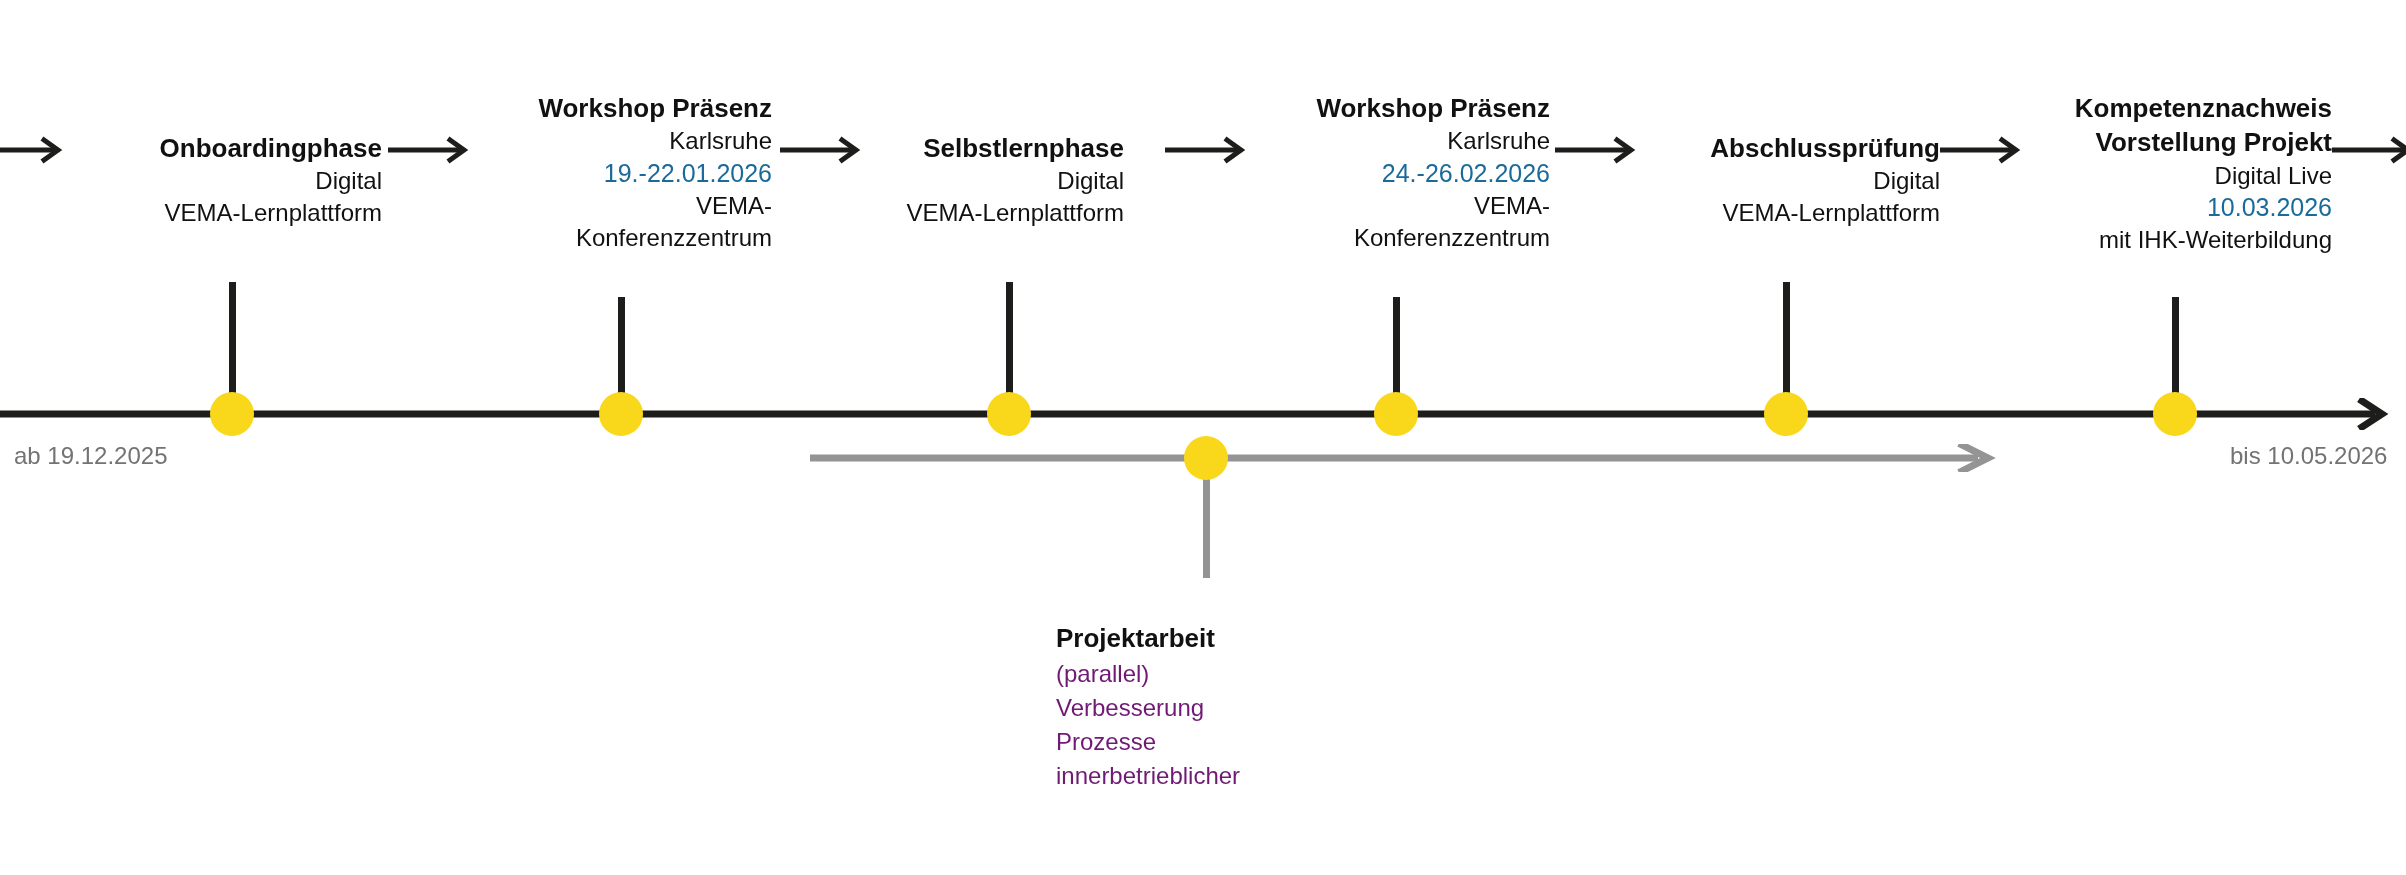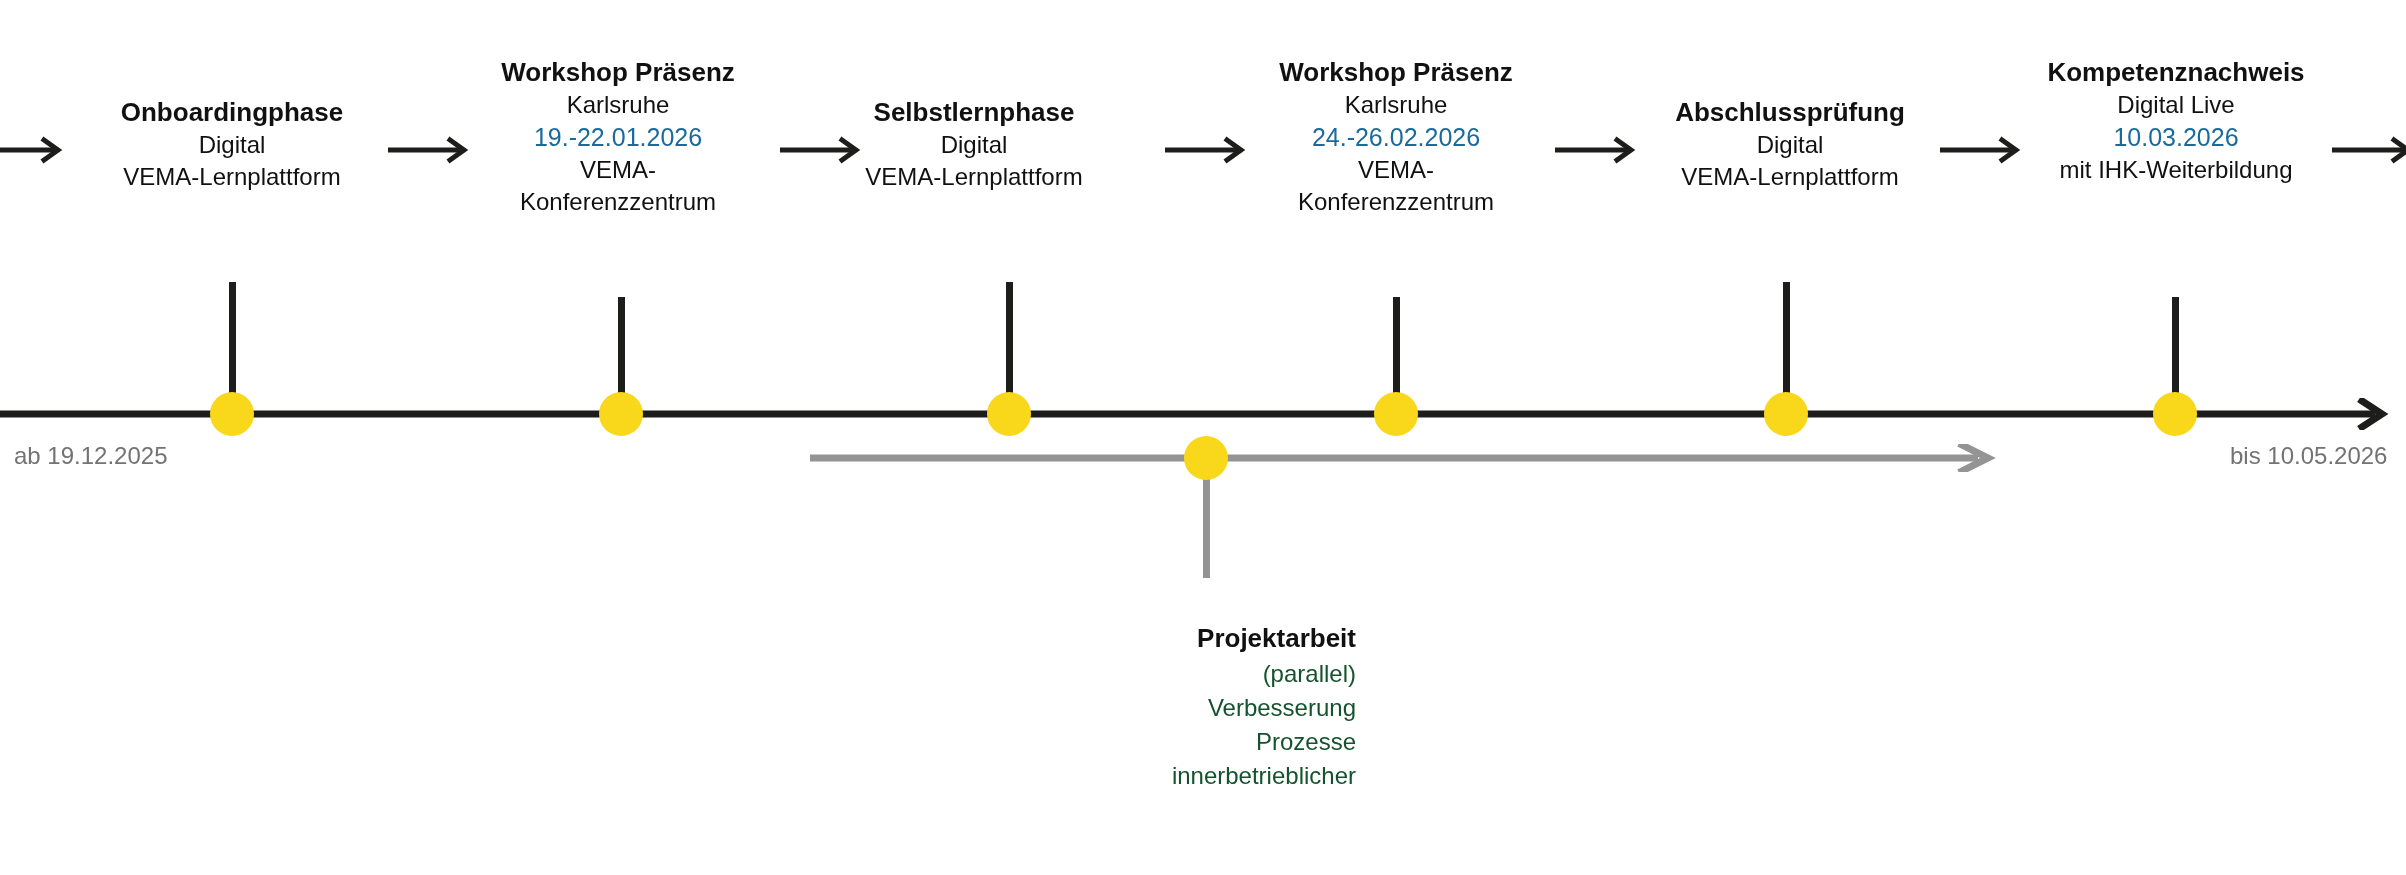--- a/index.html
+++ b/index.html
@@ -16,22 +16,23 @@
     position: relative;
     width: 2406px;
     height: 875px;
     background: #ffffff;
     overflow: hidden;
   }
 
   
   .phase {
     position: absolute;
-    text-align: center;
+    text-align: right;
     line-height: 1.32;
+    margin-top: 36px;
   }
   .phase-title {
     font-weight: bold;
     font-size: 26px;
     color: #111111;
     white-space: nowrap;
   }
   .phase-line {
     font-size: 24px;
     color: #111111;
@@ -92,31 +93,31 @@
     position: absolute;
     left: 810px;
     top: 444px;
     width: 1200px;
     height: 28px;
   }
   .paraxis svg { display: block; }
 
   .parallel-block {
     position: absolute;
-    text-align: right;
+    text-align: left;
     line-height: 1.42;
   }
   .parallel-title {
     font-weight: bold;
     font-size: 26px;
     color: #111111;
   }
   .parallel-line {
     font-size: 24px;
-    color: #14532d;
+    color: #701a75;
   }
 </style>
 </head>
 <body>
 
 <div id="stage">
 
   <div class="conn" style="left:-8px; top:138px;">
     <svg width="76" height="24" viewBox="0 0 76 24" aria-hidden="true">
       <line x1="0" y1="12" x2="62" y2="12" stroke="#1d1d1b" stroke-width="5"></line>
@@ -195,20 +196,21 @@
   </div>
 
   <div class="phase" style="left:1640px; top:95px; width:300px;">
     <div class="phase-title">Abschlussprüfung</div>
     <div class="phase-line">Digital</div>
     <div class="phase-line">VEMA-Lernplattform</div>
   </div>
 
   <div class="phase" style="left:2020px; top:55px; width:312px;">
     <div class="phase-title">Kompetenznachweis</div>
+    <div class="phase-title">Vorstellung Projekt</div>
     <div class="phase-line">Digital Live</div>
     <div class="phase-date">10.03.2026</div>
     <div class="phase-line">mit IHK-Weiterbildung</div>
   </div>
 
   <div class="axis">
     <svg width="2406" height="32" viewBox="0 0 2406 32" aria-hidden="true">
       <line x1="0" y1="16" x2="2375" y2="16" stroke="#1d1d1b" stroke-width="7"></line>
       <polyline points="2362,3 2382,16 2362,29" fill="none" stroke="#1d1d1b" stroke-width="7" stroke-linecap="square"></polyline>
     </svg>

